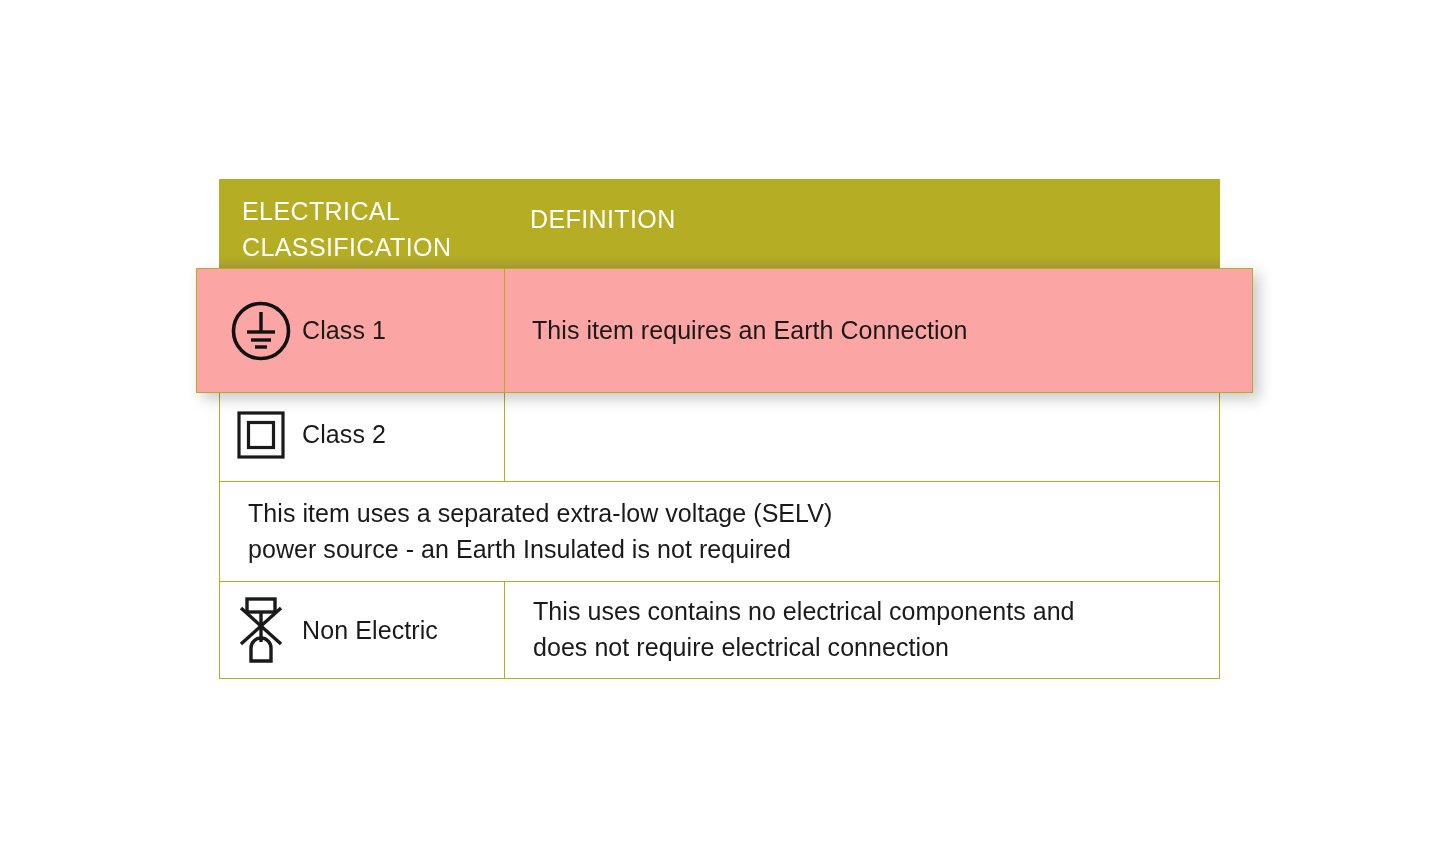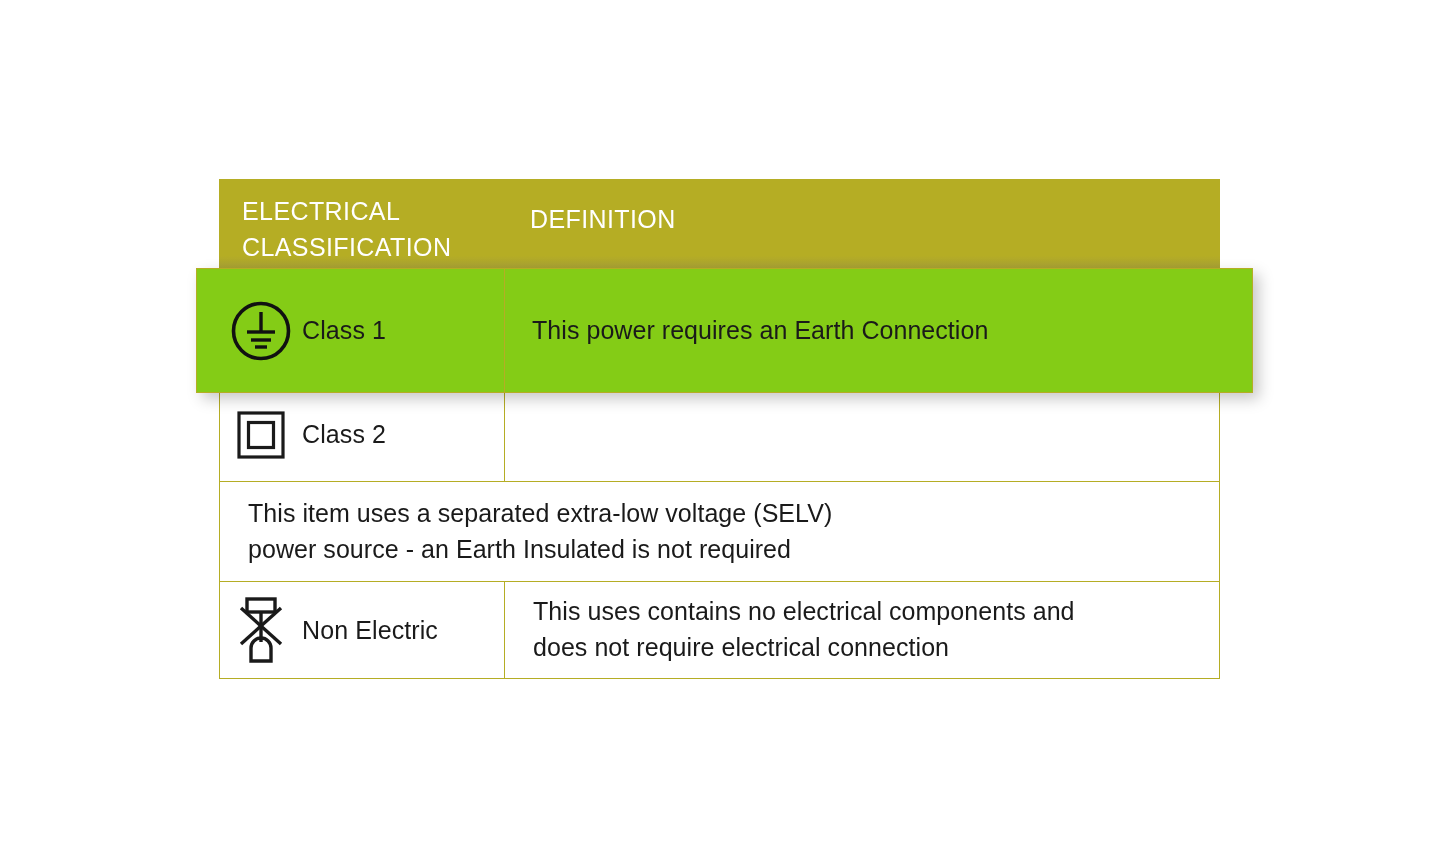--- a/index.html
+++ b/index.html
@@ -109,21 +109,21 @@
   .row-3 { height: 100px; }
   .row-4 { height: 96px; }
 
   
   #highlight-row {
     position: absolute;
     left: 196px;
     top: 268px;
     width: 1057px;
     height: 125px;
-    background: #84cc16;
+    background: #fca5a5;
     border: 1.5px solid #b5ad24;
     box-sizing: border-box;
     display: flex;
     align-items: stretch;
     box-shadow: 6px 6px 14px rgba(0,0,0,0.22);
     z-index: 5;
   }
   #highlight-row .cell-class {
     width: 308px;
     flex: 0 0 308px;
@@ -211,15 +211,15 @@
         <circle cx="31" cy="31" r="27.5" fill="none" stroke="#111111" stroke-width="3.6"></circle>
         <line x1="31" y1="12" x2="31" y2="32" stroke="#111111" stroke-width="3.4"></line>
         <line x1="17" y1="32" x2="45" y2="32" stroke="#111111" stroke-width="3.4"></line>
         <line x1="21" y1="40" x2="41" y2="40" stroke="#111111" stroke-width="3.4"></line>
         <line x1="25" y1="47" x2="37" y2="47" stroke="#111111" stroke-width="3.4"></line>
       </svg>
     </div>
     <div class="class-label">Class 1</div>
   </div>
   <div class="cell-def">
-    <div class="def-text">This power requires an Earth Connection</div>
+    <div class="def-text">This item requires an Earth Connection</div>
   </div>
 </div>
 
 </body></html>

